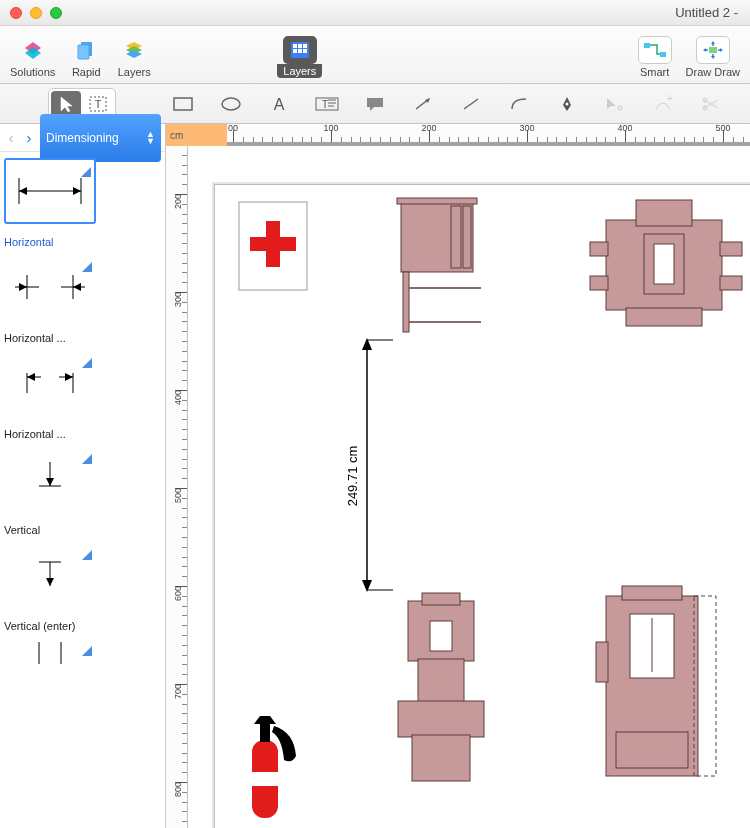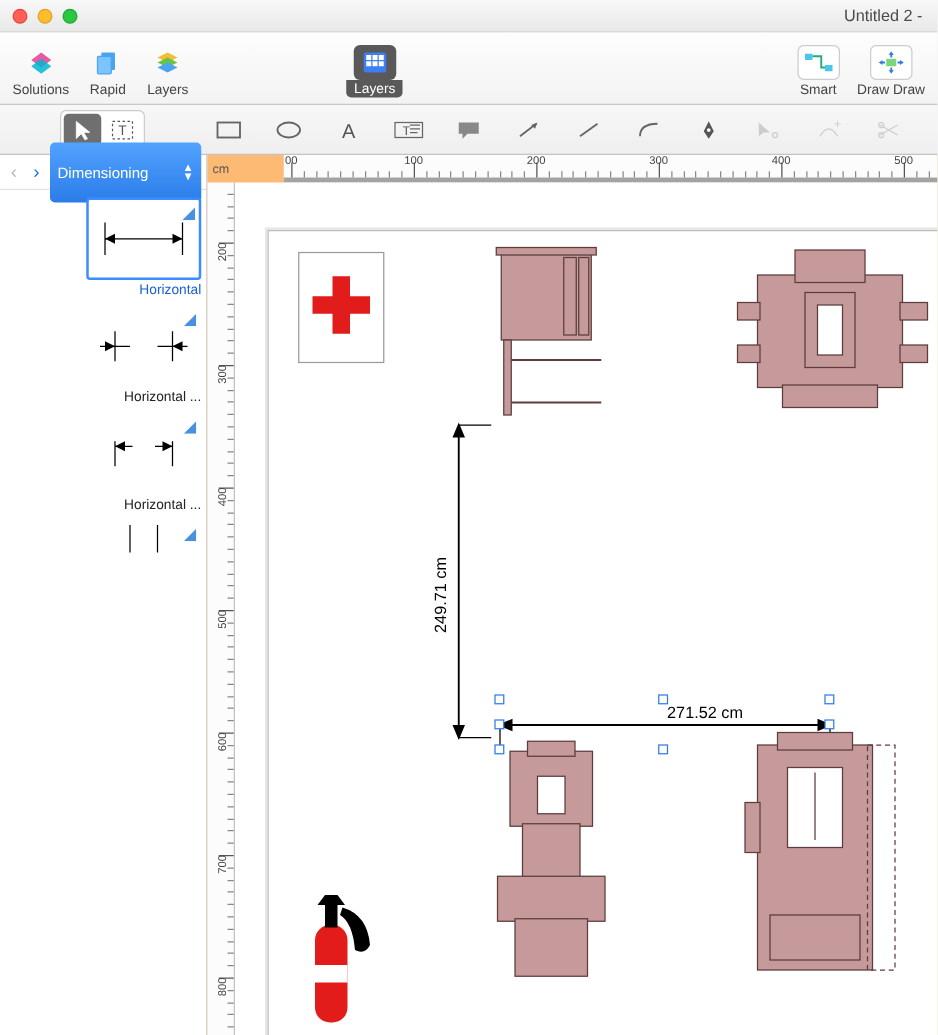--- a/index.html
+++ b/index.html
@@ -35,21 +35,21 @@
   .body { position:absolute; top:124px; bottom:0; left:0; right:0; display:flex; }
 
   
   .leftpanel { width:166px; background:#fff; border-right:1px solid #c8c8c8; display:flex; flex-direction:column; }
   .lp-header { height:28px; display:flex; align-items:center; border-bottom:1px solid #e2e2e2; padding:0 4px; gap:4px;}
   .chev { width:14px; text-align:center; font-size:15px; color:#1a73e8; cursor:pointer;}
   .chev.dis { color:#b8b8b8; }
   .dd { flex:1; background:linear-gradient(#53a2ff,#2a7de8); color:#fff; font-size:12px; border-radius:4px; padding:17px 6px; display:flex; align-items:center; justify-content:space-between; cursor:pointer;}
   .dd-arrows { font-size:9px; line-height:7px; color:#fff; display:flex; flex-direction:column;}
   .lp-body { flex:1; overflow:auto; padding:6px 4px; }
-  .lib-item { display:flex; flex-direction:column; align-items:flex-end; margin-bottom:6px; cursor:pointer;}
+  .lib-item { display:flex; flex-direction:column; align-items:flex-start; margin-bottom:6px; cursor:pointer;gap:10px;}
   .lib-thumb { width:92px; height:66px; border:1px solid transparent; border-radius:3px; display:flex; align-items:center; justify-content:center; position:relative; background:#fff;}
   .lib-thumb.sel { border:2px solid #3a8cff; background:#fff;}
   .lib-label { font-size:11px; color:#222; margin-top:2px; text-align:center; }
   .lib-label.sel { color:#1a5fd0; }
   .corner-mark { position:absolute; top:3px; right:3px; width:10px; height:10px; }
   .corner-mark svg { width:10px; height:10px; }
 
   
   .canvaswrap { flex:1; position:relative; background:#fdba74; }
   .unit-label { position:absolute; top:6px; left:4px; font-size:10px; color:#555; }
@@ -304,21 +304,47 @@
               <line x1="50" y1="12" x2="64" y2="12" stroke="#000"></line>
               <polygon points="64,12 56,8 56,16" fill="#000"></polygon>
             </svg>
           <span class="corner-mark"><svg viewBox="0 0 10 10">
                 <path d="M0 10 L10 0 L10 10 Z" fill="#4a90e2"></path>
               </svg></span>
         </div>
         <div class="lib-label">Horizontal  ...</div>
       </div>
 
-
+      <div class="lib-item">
+        <div class="lib-thumb">
+          <svg width="82" height="46">
+              <line x1="30" y1="30" x2="52" y2="30" stroke="#000"></line>
+              <line x1="41" y1="6" x2="41" y2="30" stroke="#000"></line>
+              <polygon points="41,30 37,22 45,22" fill="#000"></polygon>
+            </svg>
+          <span class="corner-mark"><svg viewBox="0 0 10 10">
+                <path d="M0 10 L10 0 L10 10 Z" fill="#4a90e2"></path>
+              </svg></span>
+        </div>
+        <div class="lib-label">Vertical</div>
+      </div>
+
+      <div class="lib-item">
+        <div class="lib-thumb">
+          <svg width="82" height="46">
+              <line x1="30" y1="10" x2="52" y2="10" stroke="#000"></line>
+              <line x1="41" y1="10" x2="41" y2="34" stroke="#000"></line>
+              <polygon points="41,34 37,26 45,26" fill="#000"></polygon>
+            </svg>
+          <span class="corner-mark"><svg viewBox="0 0 10 10">
+                <path d="M0 10 L10 0 L10 10 Z" fill="#4a90e2"></path>
+              </svg></span>
+        </div>
+        <div class="lib-label">Vertical (enter)</div>
+      </div>
 
       <div class="lib-item">
         <div class="lib-thumb" style="height:30px">
           <svg width="82" height="26">
               <line x1="30" y1="2" x2="30" y2="24" stroke="#000"></line>
               <line x1="52" y1="2" x2="52" y2="24" stroke="#000"></line>
             </svg>
           <span class="corner-mark"><svg viewBox="0 0 10 10">
                 <path d="M0 10 L10 0 L10 10 Z" fill="#4a90e2"></path>
               </svg></span>
@@ -513,40 +539,20 @@
         <svg width="60" height="260">
           <line x1="24" y1="6" x2="24" y2="252" stroke="#000" stroke-width="1.5"></line>
           <polygon points="24,2 19,14 29,14" fill="#000"></polygon>
           <polygon points="24,256 19,244 29,244" fill="#000"></polygon>
           <line x1="24" y1="4" x2="50" y2="4" stroke="#000"></line>
           <line x1="24" y1="254" x2="50" y2="254" stroke="#000"></line>
           <text x="14" y="140" class="dim-text" transform="rotate(-90 14 140)" text-anchor="middle" id="dimV">249.71 cm</text>
         </svg>
       </div>
 
-      <div class="obj" style="top:408px; left:206px;">
-        <svg width="276" height="52">
-          <line x1="8" y1="26" x2="268" y2="26" stroke="#000" stroke-width="1.5"></line>
-          <polygon points="4,26 16,21 16,31" fill="#000"></polygon>
-          <polygon points="272,26 260,21 260,31" fill="#000"></polygon>
-          <line x1="6" y1="22" x2="6" y2="48" stroke="#000"></line>
-          <line x1="270" y1="22" x2="270" y2="48" stroke="#000"></line>
-          <text x="170" y="20" class="dim-text" text-anchor="middle" id="dimH">271.52 cm</text>
-          <g class="sel-handles">
-            <rect x="2" y="2" width="7" height="7"></rect>
-              <rect x="133" y="2" width="7" height="7"></rect>
-              <rect x="266" y="2" width="7" height="7"></rect>
-            <rect x="2" y="22" width="7" height="7"></rect>
-              <rect x="266" y="22" width="7" height="7"></rect>
-            <rect x="2" y="42" width="7" height="7"></rect>
-              <rect x="133" y="42" width="7" height="7"></rect>
-              <rect x="266" y="42" width="7" height="7"></rect>
-          </g>
-        </svg>
-      </div>
 
       <div class="obj" style="top:445px; left:200px;">
         <svg width="110" height="200">
           <rect x="20" y="10" width="66" height="60" class="m-fill"></rect>
           <rect x="34" y="2" width="38" height="12" class="m-fill"></rect>
           <rect x="30" y="68" width="46" height="70" class="m-fill"></rect>
           <rect x="10" y="110" width="86" height="36" class="m-fill"></rect>
           <rect x="24" y="144" width="58" height="46" class="m-fill"></rect>
           <rect x="42" y="30" width="22" height="30" fill="#fff" stroke="#5c3c3c"></rect>
         </svg>

